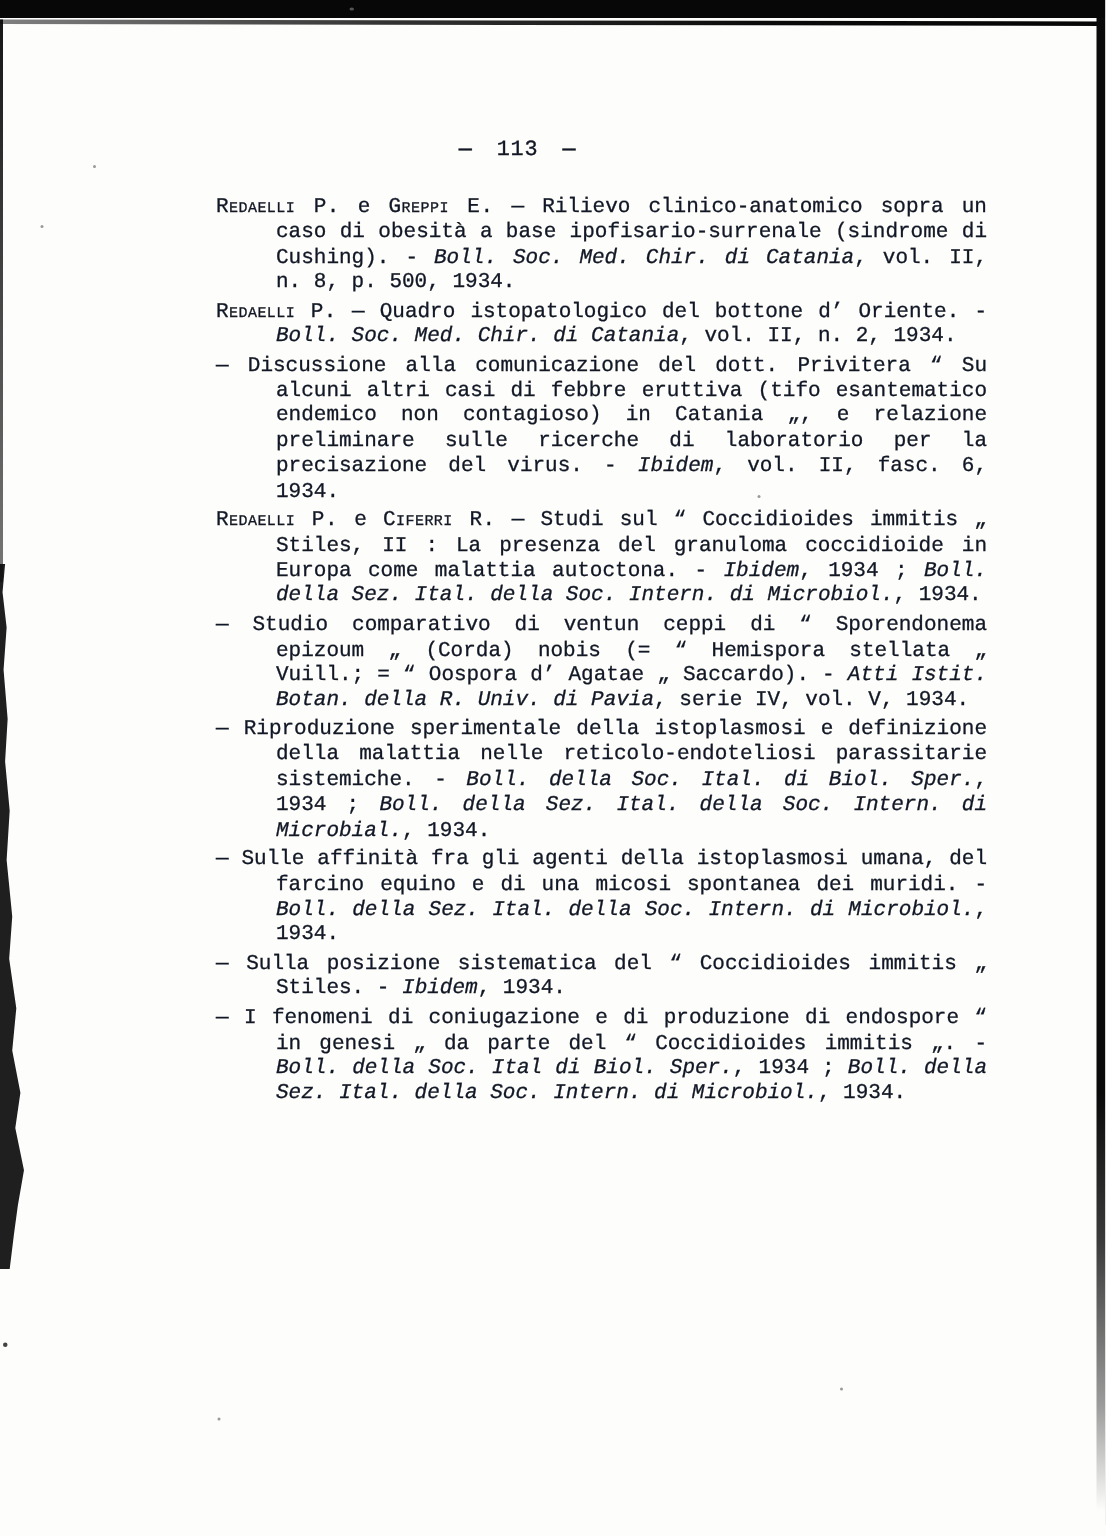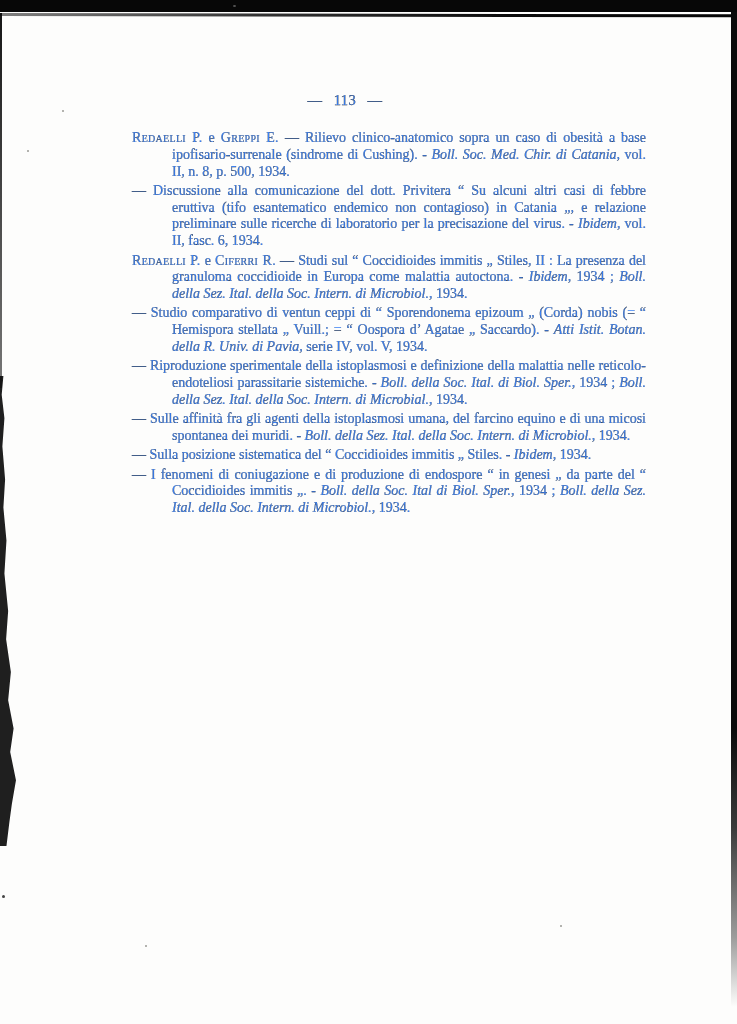--- a/index.html
+++ b/index.html
@@ -1,22 +1,22 @@
 <!DOCTYPE html>
 <html><head>
 <meta charset="utf-8">
 <style>
   html,body { margin:0; padding:0; background:#e8e8e8; }
   .page {
     position:relative;
     width:737px; height:1024px;
     background:#fdfdfc;
     overflow:hidden;
-    font-family:Liberation Serif, serif;
-    color:#3b82f6;
+    font-family:Liberation Mono, monospace;
+    color:#0f172a;
   }
   
   .scan-top-band {
     position:absolute; top:0; left:0; width:737px; height:12px;
     background:#070707;
   }
   .page-top-edge {
     position:absolute; top:13px; left:0; width:735px; height:3px;
     background:linear-gradient(to right,
       rgba(25,25,25,.55), rgba(15,15,15,.85) 35%, #0a0a0a 70%, #060606);
@@ -50,21 +50,21 @@
 
   
   .page-number {
     position:absolute; top:92px; left:128px; width:514px;
     transform:translateX(-40px);
     text-align:center;
     font-size:14.5px; letter-spacing:.5px; word-spacing:7px;
     -webkit-text-stroke:.25px #181818;
   }
   .bib {
-    position:absolute; left:132px; top:130px; width:514px;
+    position:absolute; left:144px; top:130px; width:514px;
     font-size:14px; line-height:16.8px;
     text-align:justify;
     -webkit-text-stroke:.2px #181818;
   }
   .entry { margin:0 0 2.5px 0; padding-left:40px; text-indent:-40px; }
   .s-sc { font-variant:small-caps; letter-spacing:.3px; }
   .s-i  { font-style:italic; }
   .s-n  { }
 </style>
 </head>
@@ -83,20 +83,21 @@
   <div class="speck sp3"></div>
   <div class="speck sp4"></div>
   <div class="speck sp5"></div>
   <div class="speck sp6"></div>
   <div class="speck sp7"></div>
 
   <div class="page-number">— 113 —</div>
 
   <div class="bib">
       <p class="entry"><span class="s-sc">Redaelli P.</span><span class="s-n"> e </span><span class="s-sc">Greppi E.</span><span class="s-n"> — Rilievo clinico-anatomico sopra un caso di obesità a base ipofisario-surrenale (sindrome di Cushing). - </span><span class="s-i">Boll. Soc. Med. Chir. di Catania</span><span class="s-n">, vol. II, n. 8, p. 500, 1934.</span></p>
+      <p class="entry"><span class="s-sc">Redaelli P.</span><span class="s-n"> — Quadro istopatologico del bottone d’ Oriente. - </span><span class="s-i">Boll. Soc. Med. Chir. di Catania</span><span class="s-n">, vol. II, n. 2, 1934.</span></p>
       <p class="entry"><span class="s-n">— Discussione alla comunicazione del dott. Privitera “ Su alcuni altri casi di febbre eruttiva (tifo esantematico endemico non contagioso) in Catania „, e relazione preliminare sulle ricerche di laboratorio per la precisazione del virus. - </span><span class="s-i">Ibidem</span><span class="s-n">, vol. II, fasc. 6, 1934.</span></p>
       <p class="entry"><span class="s-sc">Redaelli P.</span><span class="s-n"> e </span><span class="s-sc">Ciferri R.</span><span class="s-n"> — Studi sul “ Coccidioides immitis „ Stiles, II : La presenza del granuloma coccidioide in Europa come malattia autoctona. - </span><span class="s-i">Ibidem</span><span class="s-n">, 1934 ; </span><span class="s-i">Boll. della Sez. Ital. della Soc. Intern. di Microbiol.</span><span class="s-n">, 1934.</span></p>
       <p class="entry"><span class="s-n">— Studio comparativo di ventun ceppi di “ Sporendonema epizoum „ (Corda) nobis (= “ Hemispora stellata „ Vuill.; = “ Oospora d’ Agatae „ Saccardo). - </span><span class="s-i">Atti Istit. Botan. della R. Univ. di Pavia</span><span class="s-n">, serie IV, vol. V, 1934.</span></p>
       <p class="entry"><span class="s-n">— Riproduzione sperimentale della istoplasmosi e definizione della malattia nelle reticolo-endoteliosi parassitarie sistemiche. - </span><span class="s-i">Boll. della Soc. Ital. di Biol. Sper.</span><span class="s-n">, 1934 ; </span><span class="s-i">Boll. della Sez. Ital. della Soc. Intern. di Microbial.</span><span class="s-n">, 1934.</span></p>
       <p class="entry"><span class="s-n">— Sulle affinità fra gli agenti della istoplasmosi umana, del farcino equino e di una micosi spontanea dei muridi. - </span><span class="s-i">Boll. della Sez. Ital. della Soc. Intern. di Microbiol.</span><span class="s-n">, 1934.</span></p>
       <p class="entry"><span class="s-n">— Sulla posizione sistematica del “ Coccidioides immitis „ Stiles. - </span><span class="s-i">Ibidem</span><span class="s-n">, 1934.</span></p>
       <p class="entry"><span class="s-n">— I fenomeni di coniugazione e di produzione di endospore “ in genesi „ da parte del “ Coccidioides immitis „. - </span><span class="s-i">Boll. della Soc. Ital di Biol. Sper.</span><span class="s-n">, 1934 ; </span><span class="s-i">Boll. della Sez. Ital. della Soc. Intern. di Microbiol.</span><span class="s-n">, 1934.</span></p>
     </div>
 
 </div>

